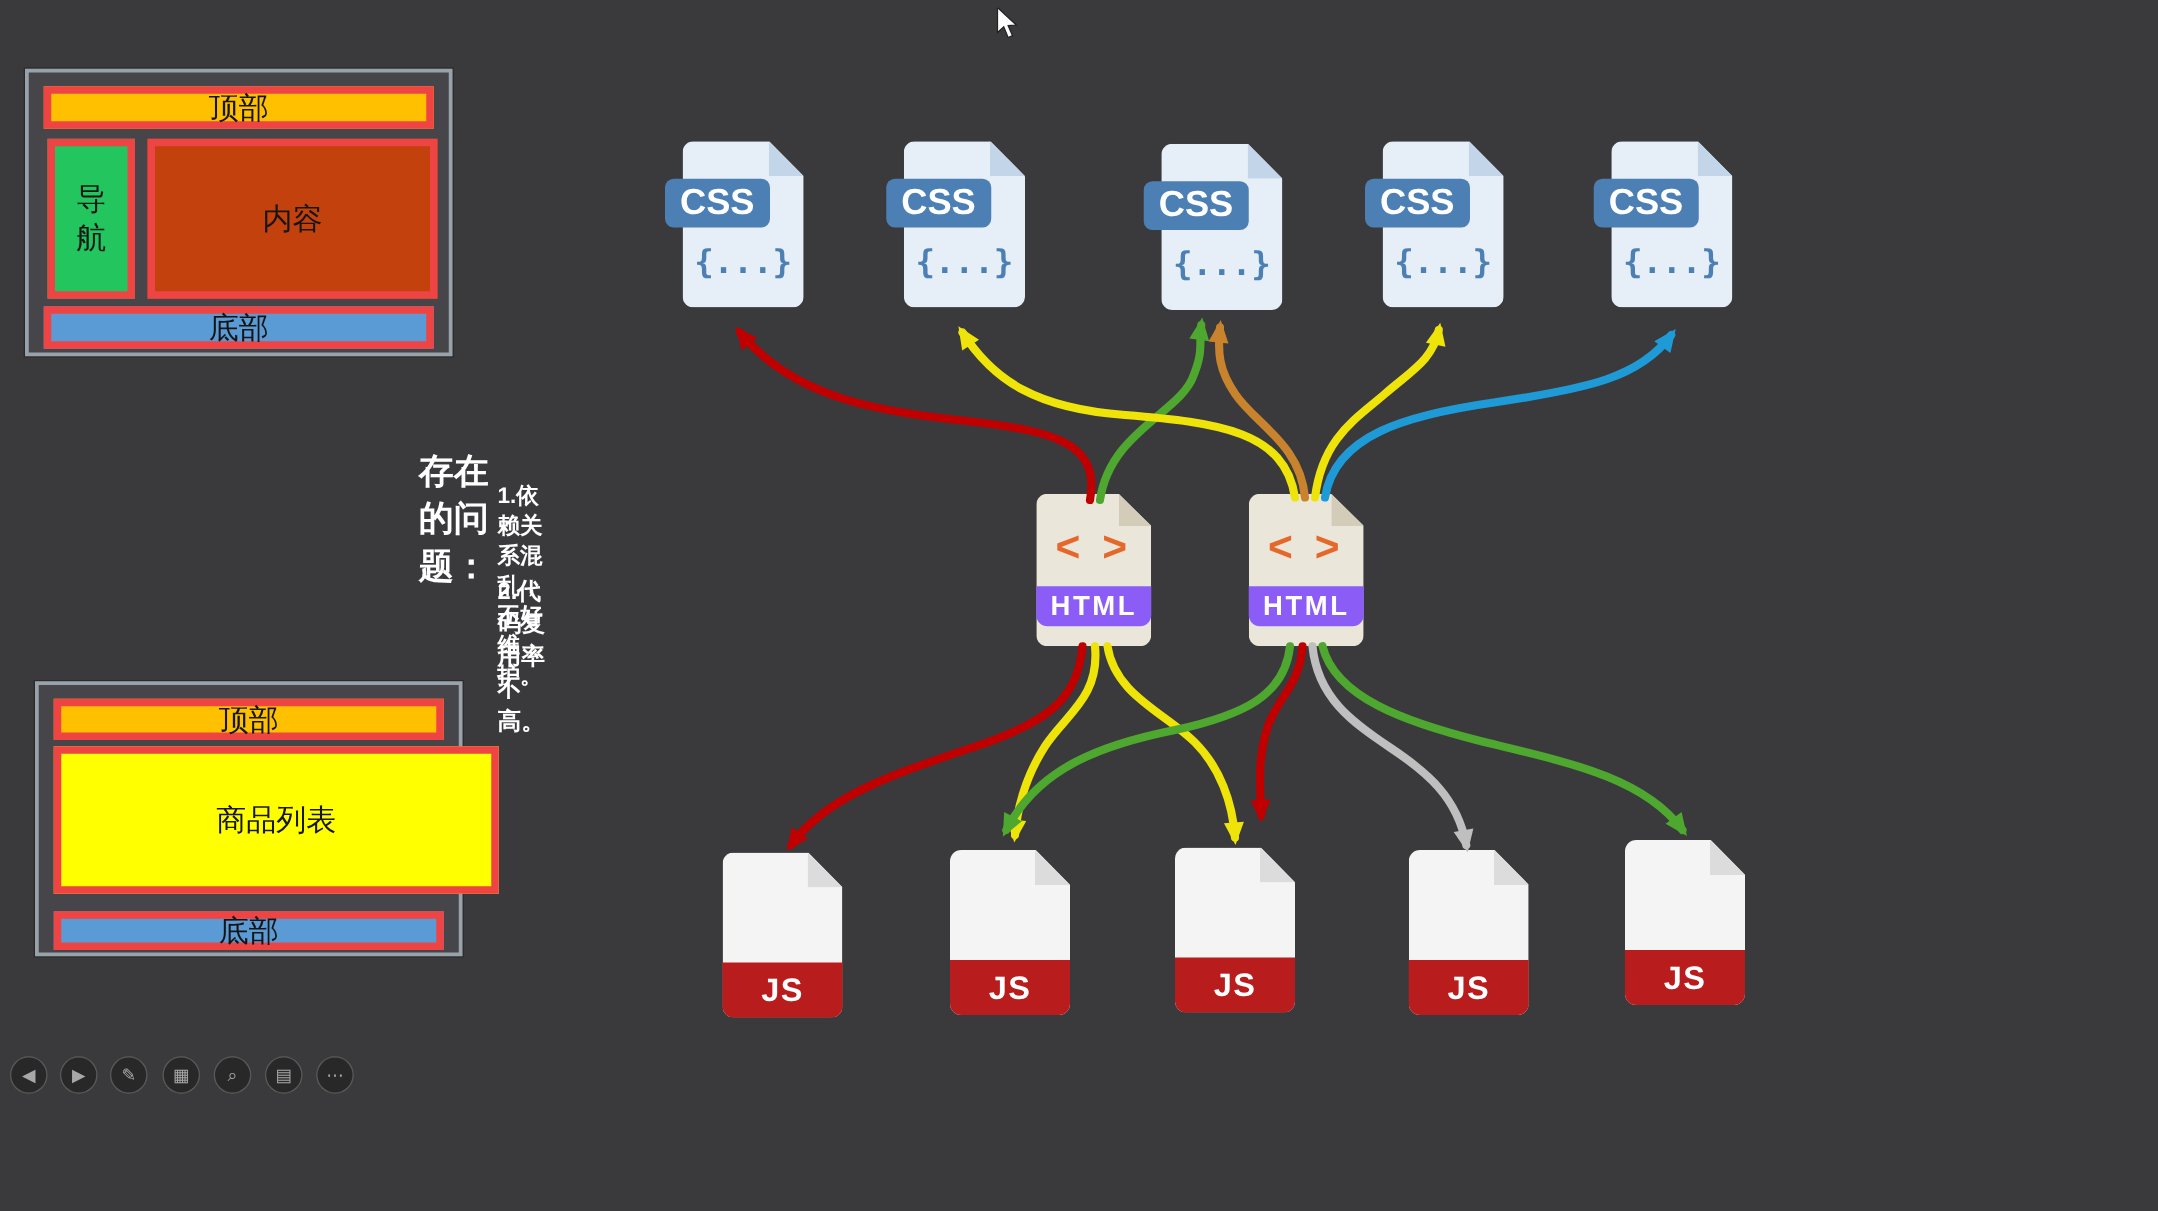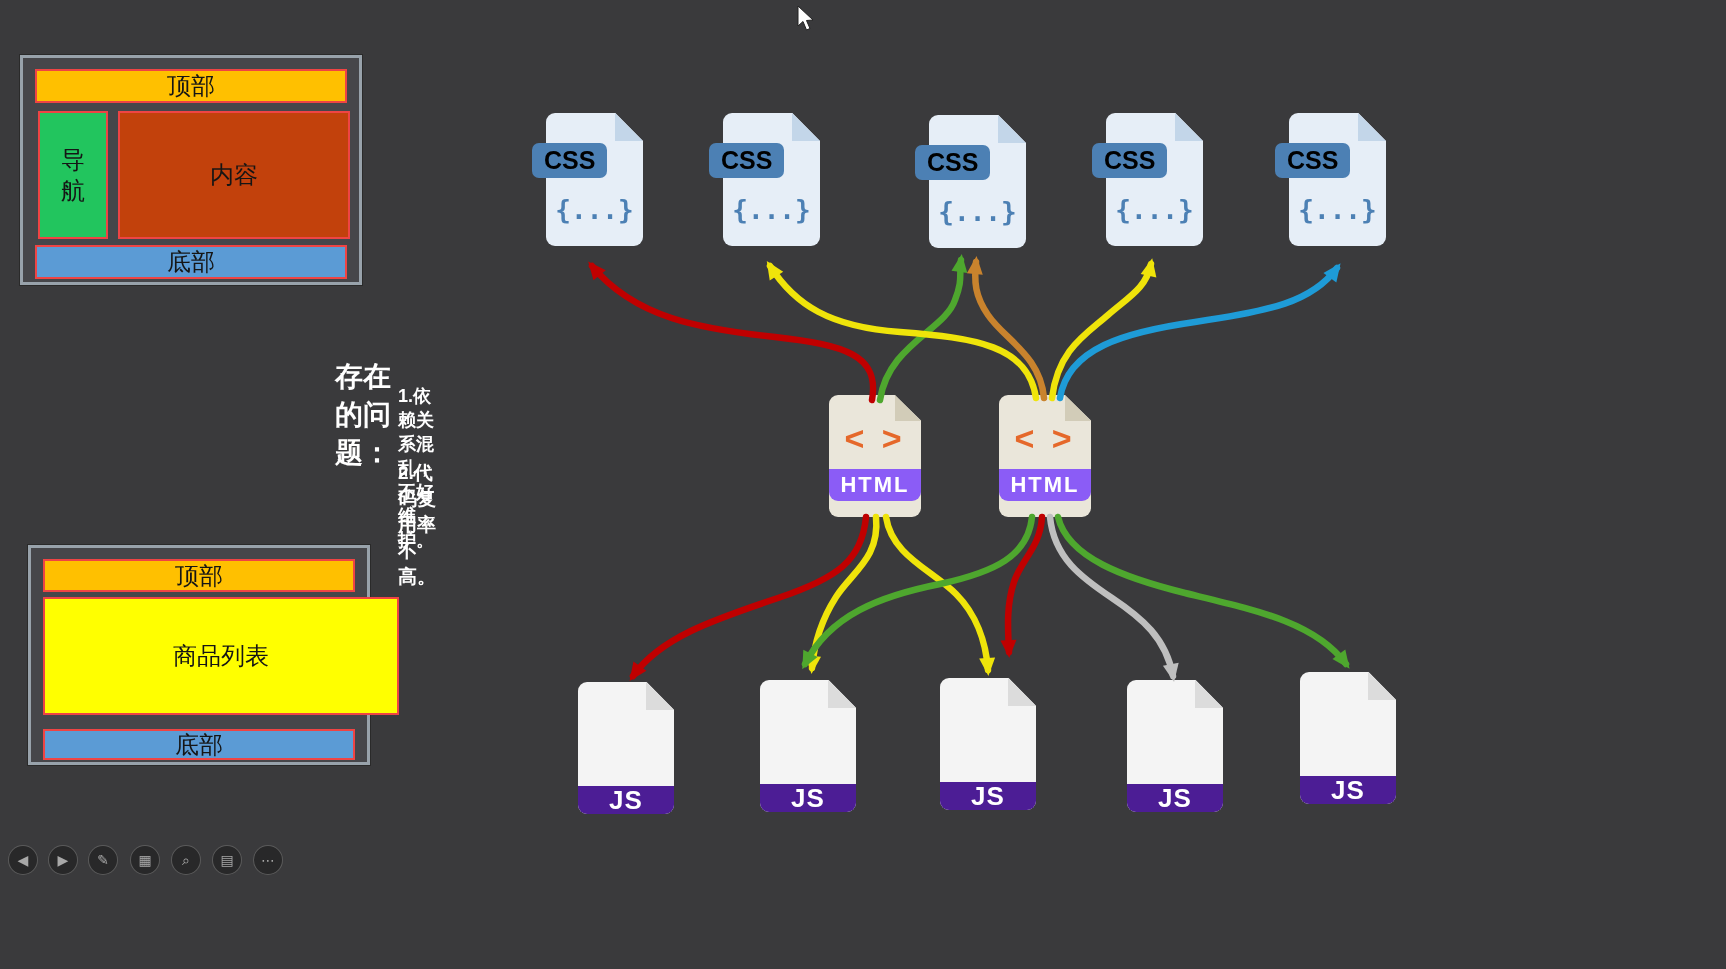--- a/index.html
+++ b/index.html
@@ -7,21 +7,21 @@
   body { font-family:"Liberation Sans","DejaVu Sans",sans-serif; }
   .stage { position:relative; width:1726px; height:969px; background:#3a3a3c; overflow:hidden; }
 
   .title { position:absolute; top:10px; left:0; width:100%; text-align:center;
            color:#ffffff; font-size:38px; font-weight:700; letter-spacing:2px; z-index:1; }
 
   
   .wire { position:absolute; border:3px solid #98a2ab; background:#46464a;
           box-shadow:0 0 0 1px #2a2a2a; z-index:2; }
   .wire .cell { position:absolute; display:flex; align-items:center; justify-content:center;
-                color:#151515; font-size:24px; font-weight:500; border:2px solid #ef4444; }
+                color:#151515; font-size:24px; font-weight:500; border:6px solid #ef4444; }
   .wire-top { left:20px; top:55px; width:342px; height:230px; }
   .wt-top    { left:12px; top:11px;  width:312px; height:34px;  background:#ffc000; }
   .wt-nav    { left:15px; top:53px;  width:70px;  height:128px; background:#22c55e; }
   .wt-nav span { display:inline-block; width:1.1em; text-align:center; line-height:1.3; word-break:break-all; }
   .wt-content{ left:95px; top:53px;  width:232px; height:128px; background:#c2410c; }
   .wt-bot    { left:12px; top:187px; width:312px; height:34px;  background:#5b9bd5; }
 
   .wire-bottom { left:28px; top:545px; width:342px; height:220px; }
   .wb-top  { left:12px; top:11px;  width:312px; height:33px;  background:#ffc000; }
   .wb-list { left:12px; top:49px;  width:356px; height:118px; background:#ffff00; font-size:27px; }
@@ -35,38 +35,38 @@
 
   
   .file { position:absolute; z-index:2; }
   .fbody { position:absolute; inset:0; border-radius:9px;
            clip-path:polygon(0 0, 71.5% 0, 100% 21%, 100% 100%, 0 100%); }
   .ffold { position:absolute; top:0; right:0; clip-path:polygon(0 0, 100% 100%, 0 100%); }
 
   .file-css { width:97px; height:133px; }
   .file-css .fbody { background:#e6eef7; }
   .file-css .ffold { width:28px; height:28px; background:#c3d6e9; }
-  .css-badge { position:absolute; left:-14px; top:30px; background:#4c80b4; color:#000000;
-               font-weight:700; font-size:25px; padding:3px 12px; border-radius:7px; }
+  .css-badge { position:absolute; left:-14px; top:30px; background:#4c80b4; color:#ffffff;
+               font-weight:700; font-size:29px; padding:3px 12px; border-radius:7px; }
   .css-glyph { position:absolute; left:0; right:0; top:82px; text-align:center; color:#4c80b4;
                font-weight:700; font-size:26px; font-family:"DejaVu Sans Mono",monospace; }
 
   .file-html { width:92px; height:122px; }
   .file-html .fbody { background:#eae6da; }
   .file-html .ffold { width:26px; height:26px; background:#d2ccb8; }
   .html-glyph { position:absolute; left:0; right:0; top:24px; text-align:center; color:#e5682a;
                 font-weight:700; font-size:34px; letter-spacing:4px; }
   .html-bar { position:absolute; left:0; right:0; bottom:16px; height:32px; background:#8b5cf6;
               border-radius:0 0 9px 9px; color:#fff; font-weight:700; font-size:22px;
               display:flex; align-items:center; justify-content:center; letter-spacing:2px; }
 
   .file-js { width:96px; height:132px; }
   .file-js .fbody { background:#f4f4f4; }
   .file-js .ffold { width:28px; height:28px; background:#dcdcdc; }
-  .js-bar { position:absolute; left:0; right:0; bottom:0; height:28px; background:#4c1d95;
+  .js-bar { position:absolute; left:0; right:0; bottom:0; height:44px; background:#b91c1c;
             border-radius:0 0 9px 9px; color:#fff; font-weight:700; font-size:26px;
             display:flex; align-items:center; justify-content:center; letter-spacing:1px; }
 
   
   .arrows { position:absolute; inset:0; width:1726px; height:969px; z-index:5; pointer-events:none; }
 
   
   .cursor { position:absolute; left:797px; top:6px; z-index:9; }
 
   

